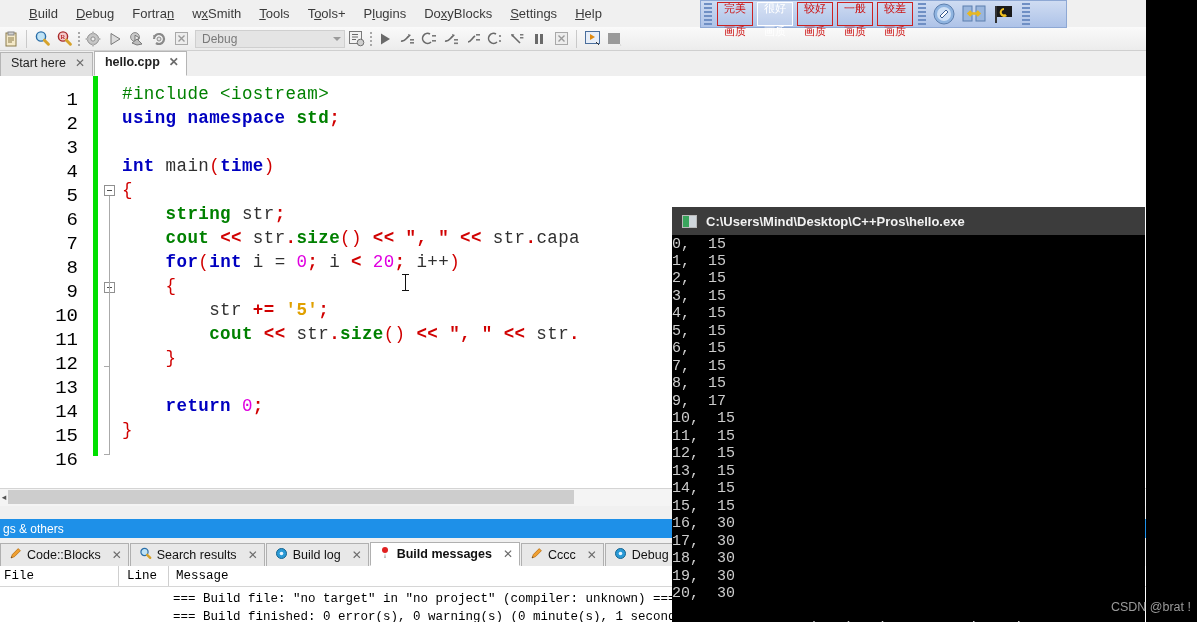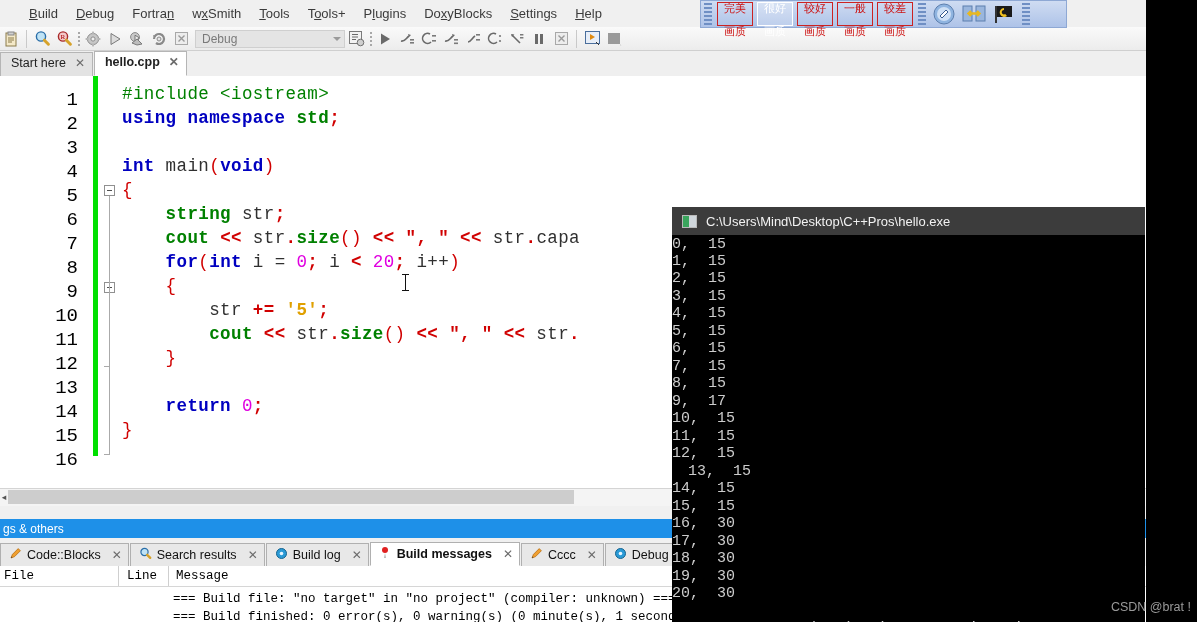--- a/index.html
+++ b/index.html
@@ -71,21 +71,21 @@
   .lhead span{position:absolute;top:3px;font-family:"Liberation Mono",monospace;font-size:12.5px;color:#000;}
   .lhead i.sep{position:absolute;top:0;width:1px;height:20px;background:#cfcfcf;}
   .lrow{position:absolute;left:173px;white-space:nowrap;font-family:"Liberation Mono",monospace;font-size:12.5px;color:#000;}
 
   
   .console{position:absolute;left:672px;top:207px;width:473px;height:415px;background:#000;box-shadow:0 0 0 0 #000;}
   .ctitle{height:28px;background:#3c3c3c;display:flex;align-items:center;padding-left:10px;box-sizing:border-box;}
   .cicon{width:15px;height:13px;background:#d9d9d9;border:1px solid #b9b9b9;box-sizing:border-box;display:flex;margin-right:9px;}
   .cicon i{display:block;width:6px;height:100%;background:#3aa55d;}
   .cicon i+i{background:#cfd6db;width:7px;}
-  .ctitle span{color:#f2f2f2;font-size:13px;font-family:"Liberation Sans",sans-serif;}
+  .ctitle span{color:#f2f2f2;font-size:13px;font-family:"Liberation Sans",sans-serif;font-weight:bold;}
   .cbody{position:relative;height:387px;background:#000;overflow:hidden;}
   .cline-out{position:absolute;left:0;white-space:pre;font-family:"Liberation Mono",monospace;font-size:15px;color:#cccccc;line-height:17.3px;}
 
   .watermark{position:absolute;right:6px;bottom:8px;font-size:12.5px;color:#9a9a9a;font-family:"Liberation Sans",sans-serif;}
 
   
   .qbar{position:absolute;left:700px;top:0;width:367px;height:28px;background:linear-gradient(#cfdcf2,#aec3e8);border:1px solid #8ea8d4;box-sizing:border-box;display:flex;align-items:center;}
   .qgrip{width:8px;height:22px;background:repeating-linear-gradient(0deg,#6f8fc4 0 2px,transparent 2px 4px);margin:0 3px;}
   .qbtn{width:36px;height:24px;display:flex;flex-direction:column;align-items:center;justify-content:center;border:1px solid #cc2222;box-sizing:border-box;margin:0 2px;background:transparent;}
   .qbtn.sel{border-color:#ffffff;background:rgba(255,255,255,0.18);}
@@ -325,21 +325,21 @@
         <div class="vline" style="left:9px;top:217px;height:73px"></div>
         <div class="hline" style="left:4px;top:290px;width:6px"></div>
         <div class="vline" style="left:9px;top:120px;height:258px"></div>
         <div class="hline" style="left:4px;top:378px;width:6px"></div>
       </div>
 
       <div class="codearea">
         <div class="cline" style="top:6px"><span class="pre">#include &lt;iostream&gt;</span></div>
         <div class="cline" style="top:30px"><span class="kw">using namespace </span><span class="grn">std</span><span class="op">;</span></div>
         <div class="cline" style="top:54px"></div>
-        <div class="cline" style="top:78px"><span class="kw">int </span><span class="pln">main</span><span class="br">(</span><span class="kw">void</span><span class="br">)</span></div>
+        <div class="cline" style="top:78px"><span class="kw">int </span><span class="pln">main</span><span class="br">(</span><span class="kw">time</span><span class="br">)</span></div>
         <div class="cline" style="top:102px"><span class="br">{</span></div>
         <div class="cline" style="top:126px"><span class="pln">    </span><span class="grn">string </span><span class="pln">str</span><span class="op">;</span></div>
         <div class="cline" style="top:150px"><span class="pln">    </span><span class="grn">cout </span><span class="op">&lt;&lt; </span><span class="pln">str</span><span class="op">.</span><span class="grn">size</span><span class="br">()</span><span class="pln"> </span><span class="op">&lt;&lt; </span><span class="str">", "</span><span class="pln"> </span><span class="op">&lt;&lt; </span><span class="pln">str</span><span class="op">.</span><span class="pln">capa</span></div>
         <div class="cline" style="top:174px"><span class="pln">    </span><span class="kw">for</span><span class="br">(</span><span class="kw">int </span><span class="pln">i = </span><span class="num">0</span><span class="op">; </span><span class="pln">i </span><span class="op">&lt; </span><span class="num">20</span><span class="op">; </span><span class="pln">i++</span><span class="br">)</span></div>
         <div class="cline" style="top:198px"><span class="pln">    </span><span class="br">{</span></div>
         <div class="cline" style="top:222px"><span class="pln">        str </span><span class="op">+= </span><span class="chr">'5'</span><span class="op">;</span></div>
         <div class="cline" style="top:246px"><span class="pln">        </span><span class="grn">cout </span><span class="op">&lt;&lt; </span><span class="pln">str</span><span class="op">.</span><span class="grn">size</span><span class="br">()</span><span class="pln"> </span><span class="op">&lt;&lt; </span><span class="str">", "</span><span class="pln"> </span><span class="op">&lt;&lt; </span><span class="pln">str</span><span class="op">.</span></div>
         <div class="cline" style="top:270px"><span class="pln">    </span><span class="br">}</span></div>
         <div class="cline" style="top:294px"></div>
         <div class="cline" style="top:318px"><span class="pln">    </span><span class="kw">return </span><span class="num">0</span><span class="op">;</span></div>
@@ -448,21 +448,21 @@
       <div class="cline-out" style="top:53px;left:0">3,  15</div>
       <div class="cline-out" style="top:70px;left:0">4,  15</div>
       <div class="cline-out" style="top:88px;left:0">5,  15</div>
       <div class="cline-out" style="top:105px;left:0">6,  15</div>
       <div class="cline-out" style="top:123px;left:0">7,  15</div>
       <div class="cline-out" style="top:140px;left:0">8,  15</div>
       <div class="cline-out" style="top:158px;left:0">9,  17</div>
       <div class="cline-out" style="top:175px;left:0">10,  15</div>
       <div class="cline-out" style="top:193px;left:0">11,  15</div>
       <div class="cline-out" style="top:210px;left:0">12,  15</div>
-      <div class="cline-out" style="top:228px;left:16px">13,  15</div>
+      <div class="cline-out" style="top:228px;left:0">13,  15</div>
       <div class="cline-out" style="top:245px;left:0">14,  15</div>
       <div class="cline-out" style="top:263px;left:0">15,  15</div>
       <div class="cline-out" style="top:280px;left:0">16,  30</div>
       <div class="cline-out" style="top:298px;left:0">17,  30</div>
       <div class="cline-out" style="top:315px;left:0">18,  30</div>
       <div class="cline-out" style="top:333px;left:0">19,  30</div>
       <div class="cline-out" style="top:350px;left:0">20,  30</div>
       <div class="cline-out" style="top:385px;left:0">Process returned 0 (0x0)   execution time : 0.544 s</div>
 
     </div>

